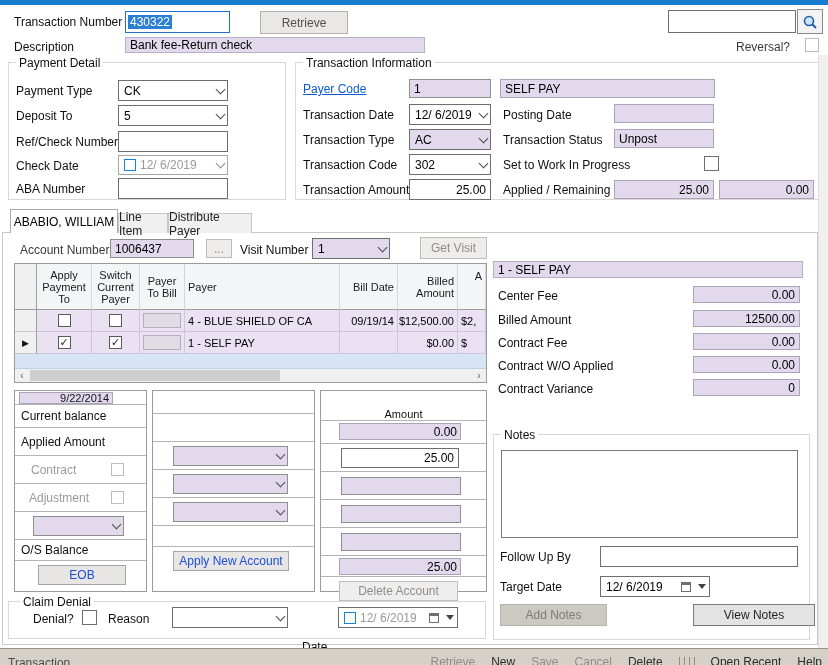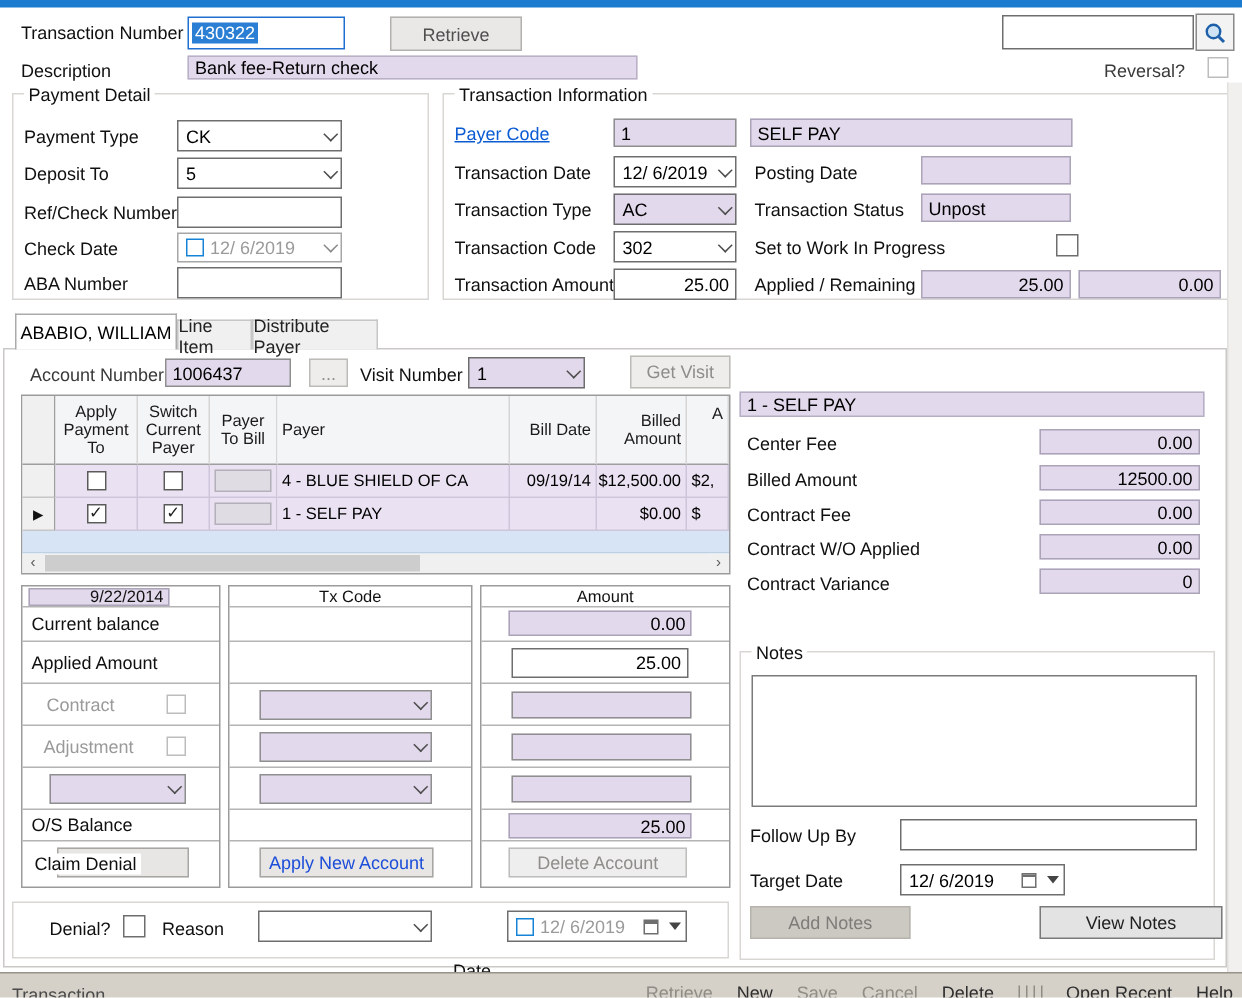--- a/index.html
+++ b/index.html
@@ -289,23 +289,20 @@
     </div>
     <div class="trow" style="height:21px;">
       <span class="lbl" style="left:6px;top:3px;">O/S Balance</span>
     </div>
     <div class="trow" style="height:30px;">
       <span class="inbtn" style="left:23px;top:4px;width:88px;height:20px;">EOB</span>
     </div>
   </div>
 
   <div class="tcol" style="left:152px;width:163px;height:202px;">
-    <div class="trow thead" style="height:14px;">
-      <span>Tx Code</span>
-    </div>
     <div class="trow" style="height:23px;"></div>
     <div class="trow" style="height:28px;"></div>
     <div class="trow" style="height:28px;">
       <span class="incombo" style="left:20px;top:4px;width:115px;height:20px;">
           <span class="chev"></span>
         </span>
     </div>
     <div class="trow" style="height:28px;">
       <span class="incombo" style="left:20px;top:4px;width:115px;height:20px;">
           <span class="chev"></span>
@@ -316,21 +313,21 @@
           <span class="chev"></span>
         </span>
     </div>
     <div class="trow" style="height:21px;"></div>
     <div class="trow" style="height:30px;">
       <span class="inbtn" style="left:20px;top:4px;width:116px;height:20px;">Apply New Account</span>
     </div>
   </div>
 
   <div class="tcol" style="left:320px;width:167px;height:202px;">
-    <div class="trow thead" style="height:14px;">
+    <div class="trow thead" style="height:14px;margin-top:16px;">
       <span>Amount</span>
     </div>
     <div class="trow" style="height:23px;">
       <span class="inlav num" style="position:absolute;left:18px;top:2px;width:122px;height:17px;">0.00</span>
     </div>
     <div class="trow" style="height:28px;">
       <span class="tin num" style="left:20px;top:4px;width:118px;height:20px;">25.00</span>
     </div>
     <div class="trow" style="height:28px;">
       <span class="inlav" style="position:absolute;left:20px;top:5px;width:120px;height:18px;border-color:#8f8f8f;"></span>
@@ -343,21 +340,21 @@
     </div>
     <div class="trow" style="height:21px;">
       <span class="inlav num" style="position:absolute;left:18px;top:2px;width:122px;height:17px;">25.00</span>
     </div>
     <div class="trow" style="height:30px;">
       <span class="inbtn dis" style="left:18px;top:4px;width:119px;height:20px;">Delete Account</span>
     </div>
   </div>
 
   <div class="grp" style="left:8px;top:601px;width:478px;height:38px;"></div>
-  <div class="grp-title" style="left:20px;top:569px;">Claim Denial</div>
+  <div class="grp-title" style="left:20px;top:595px;">Claim Denial</div>
   <div class="lbl" style="left:33px;top:612px;">Denial?</div>
   <div class="chk" style="left:82px;top:610px;width:15px;height:15px;"></div>
   <div class="lbl" style="left:108px;top:612px;">Reason</div>
   <div class="combo" style="left:172px;top:607px;width:116px;height:21px;">
       <span class="chev"></span>
     </div>
   <div class="lbl" style="left:302px;top:640px;">Date</div>
   <div class="combo" style="left:338px;top:607px;width:120px;height:21px;color:#9a9a9a;gap:4px;">
     <span class="chk blue" style="position:static;width:12px;height:12px;flex:none;"></span>
     <span>12/ 6/2019</span>

